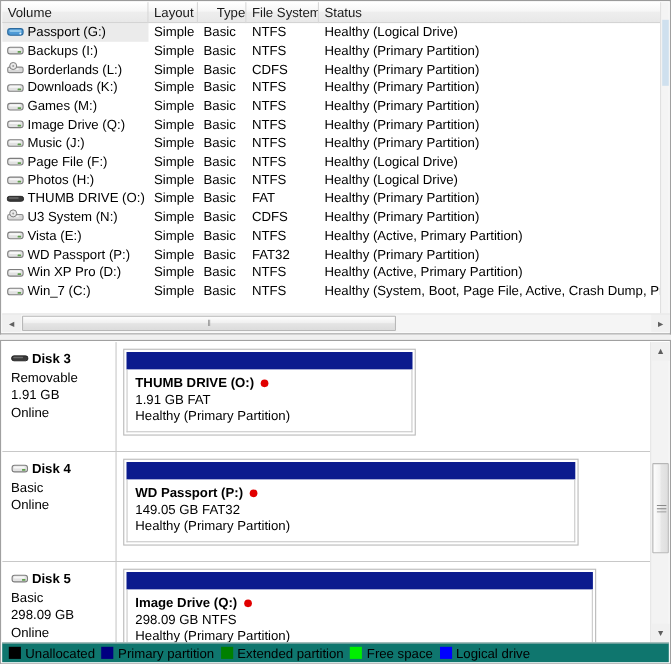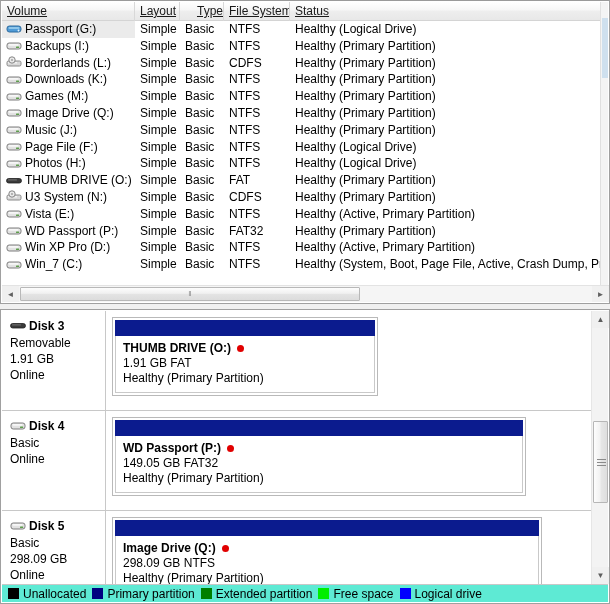--- a/index.html
+++ b/index.html
@@ -51,21 +51,20 @@
   }
   .col-header .hcell {
     position: relative;
     height: 19px;
     line-height: 18px;
     padding-left: 5px;
     border-right: 1px solid #d8d8d8;
     white-space: nowrap;
     overflow: hidden;
     background: transparent;
-    text-decoration: underline;
   }
   .col-header .hcell:last-child { border-right: none; }
 
   .col-vol  { width: 133px; }
   .col-lay  { width: 45px; }
   .col-typ  { width: 44px; text-align: right; }
   .col-fs   { width: 66px; }
   .col-sta  { width: 312px; }
 
   
@@ -257,21 +256,21 @@
     line-height: 2px;
     color: #8a8a8a;
     font-size: 7px;
   }
 
   
   .legend {
     position: absolute;
     left: 1px; right: 1px; bottom: 1px;
     height: 18px;
-    background: #5eead4;
+    background: #0f766e;
     border-top: 1px solid #c8c8c8;
     display: flex;
     align-items: center;
     padding-left: 6px;
     gap: 6px;
     font-size: 12px;
     color: #000;
     z-index: 5;
   }
   .leg-item { display: flex; align-items: center; gap: 4px; white-space: nowrap; }

